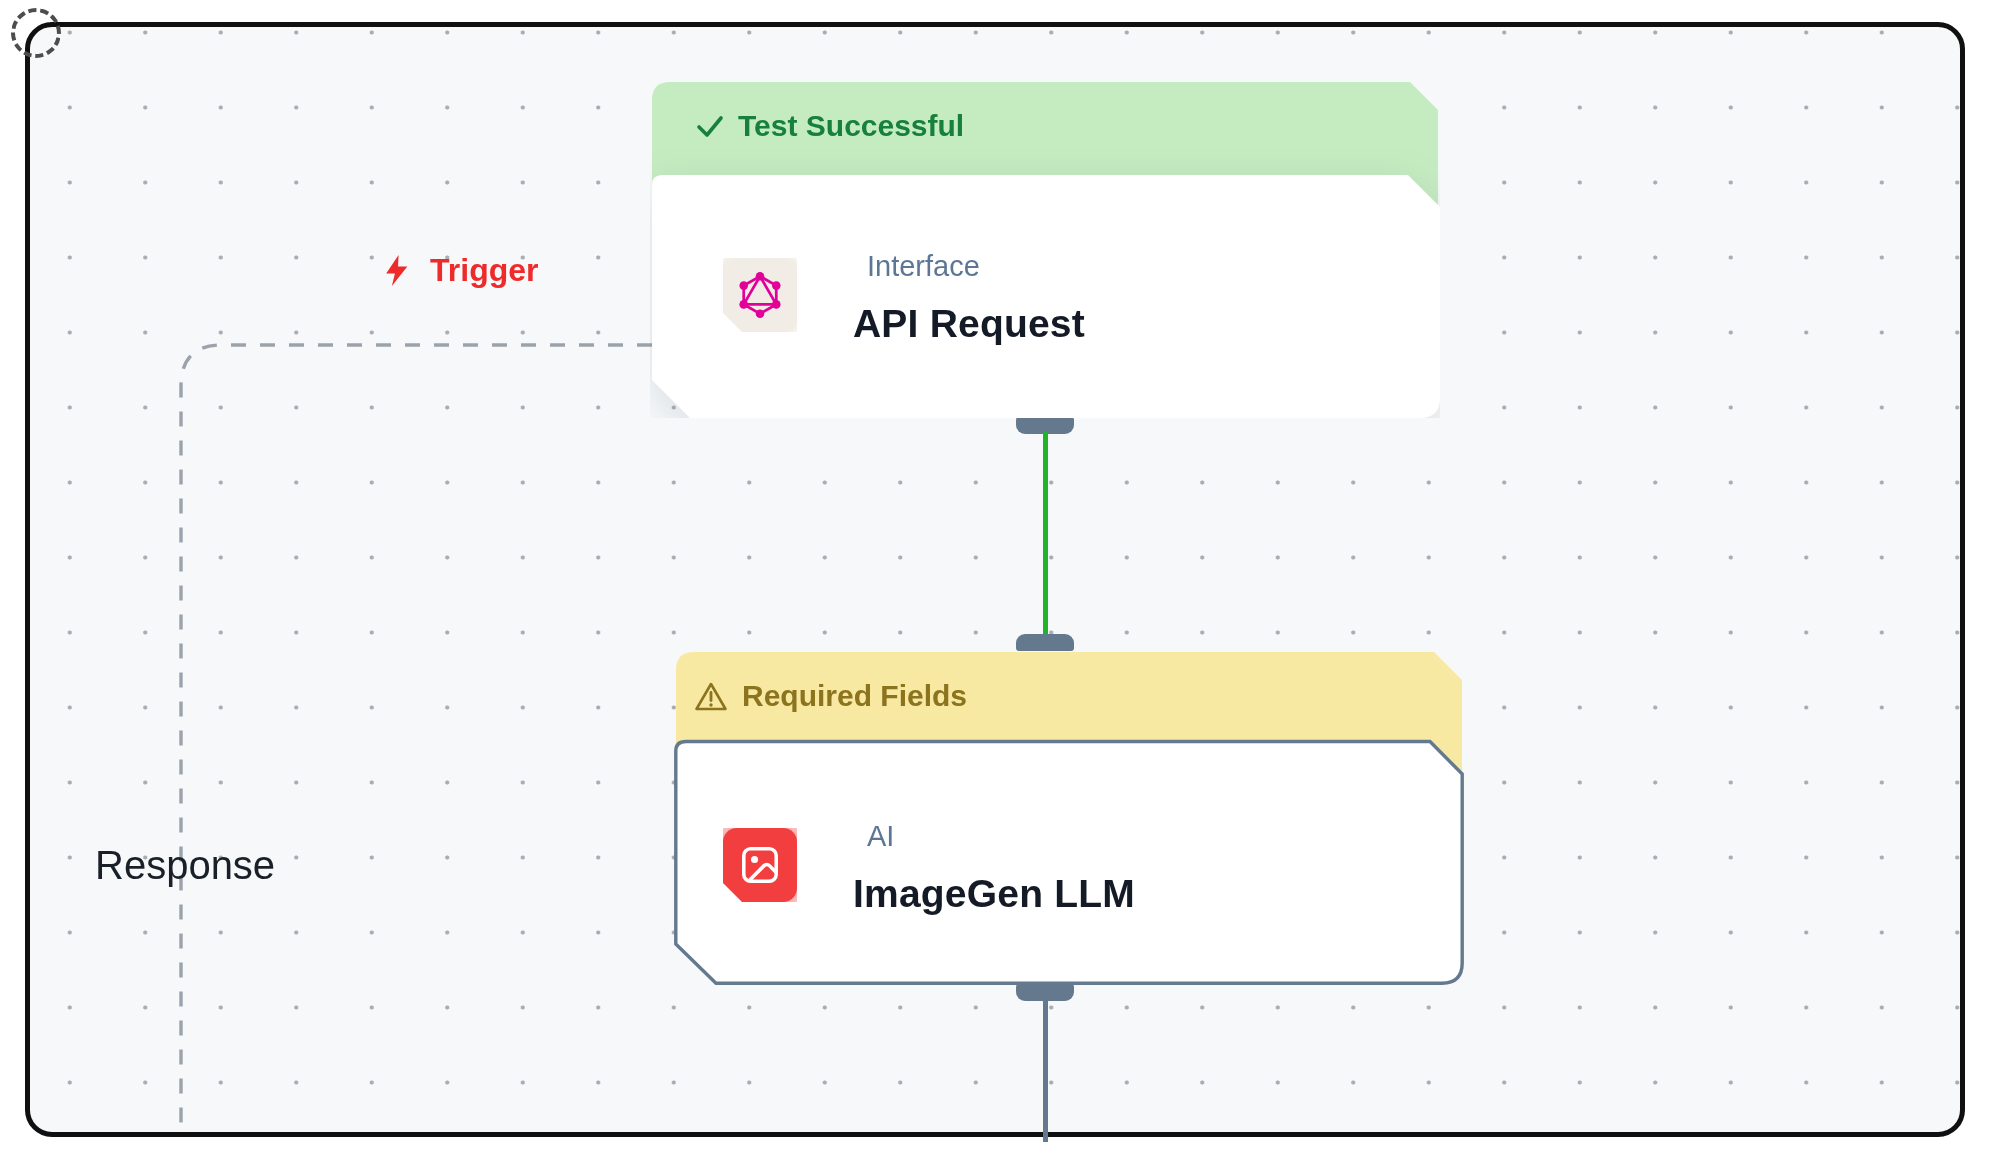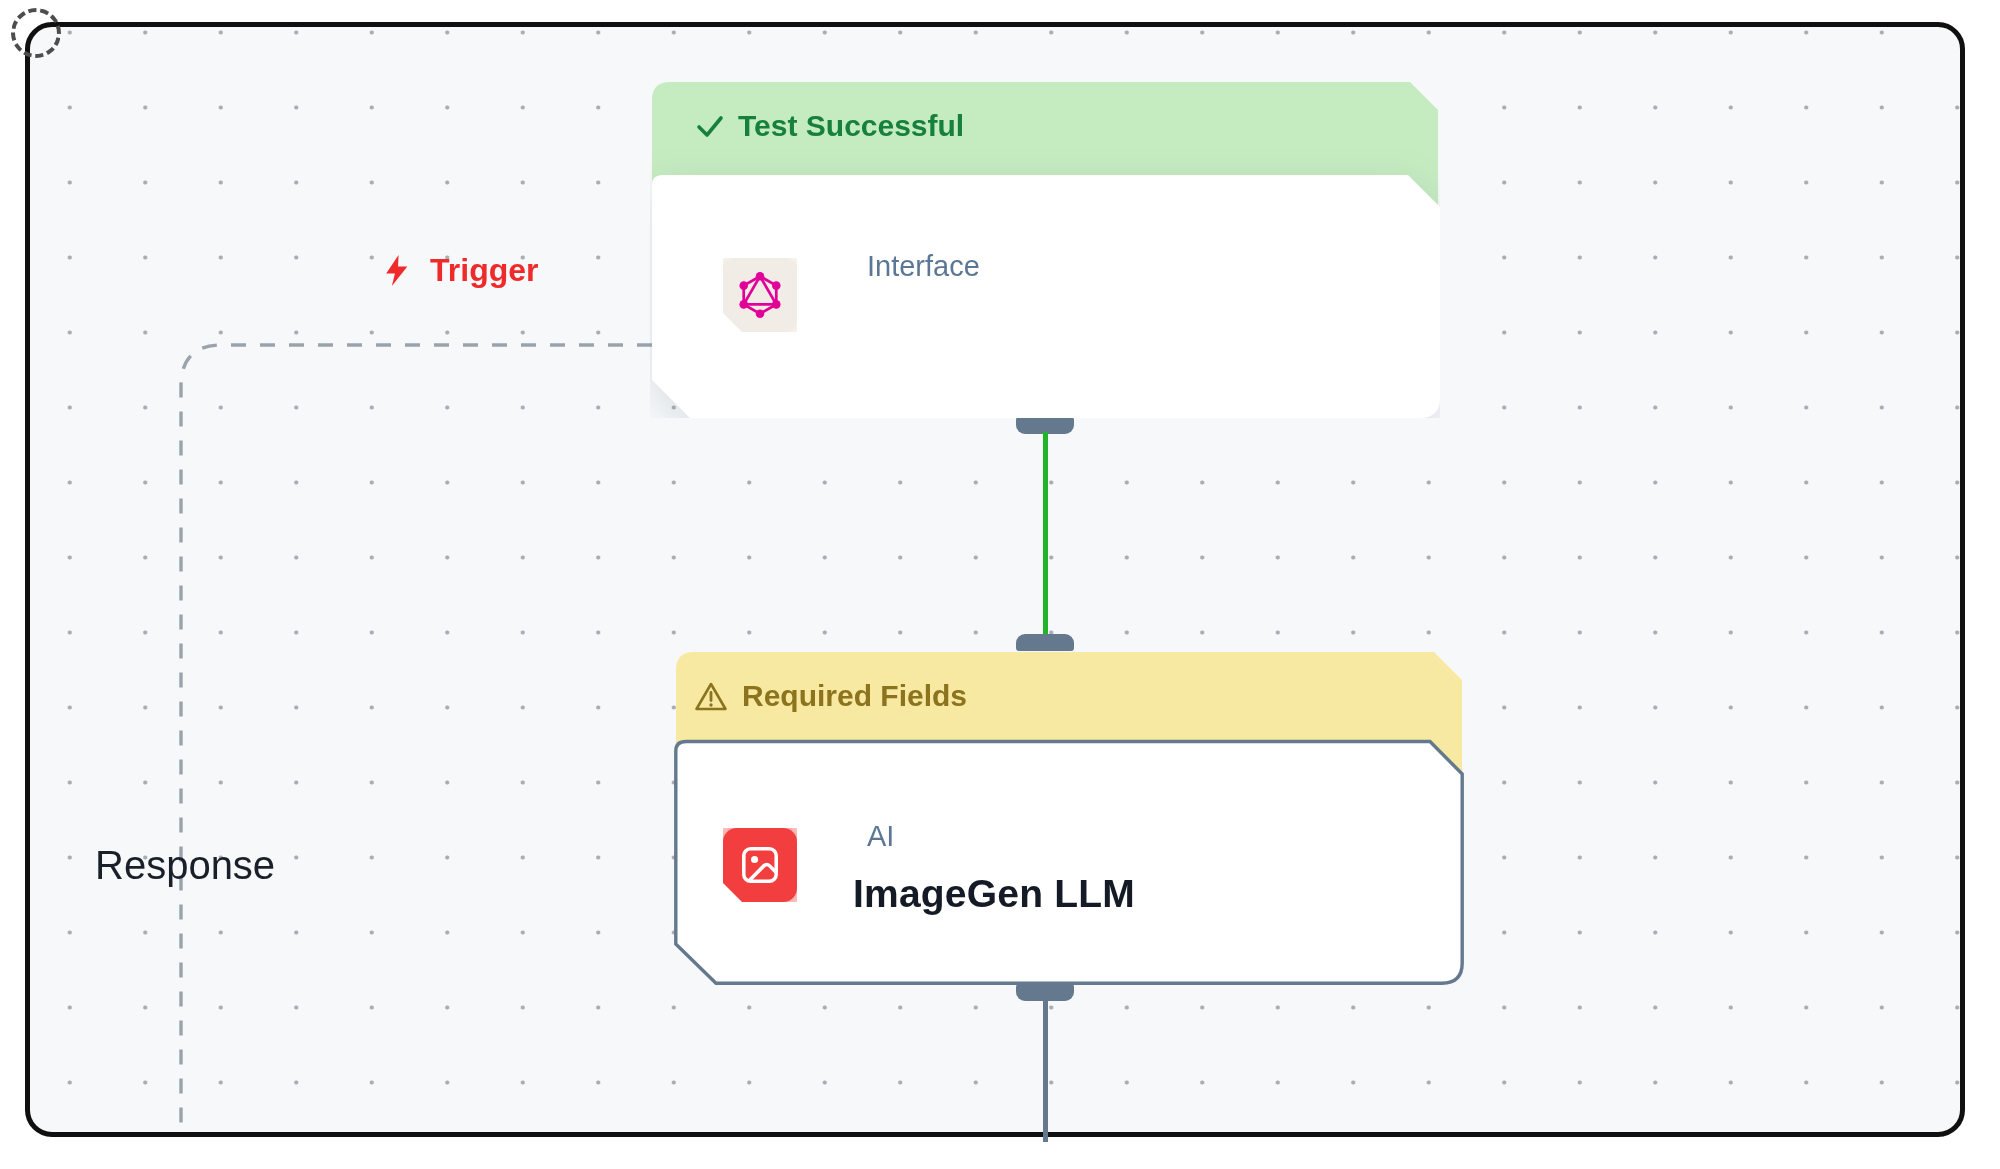--- a/index.html
+++ b/index.html
@@ -103,20 +103,21 @@
           <circle cx="23" cy="5" r="4.1"></circle>
             <circle cx="38.6" cy="14" r="4.1"></circle>
           <circle cx="38.6" cy="32" r="4.1"></circle>
             <circle cx="23" cy="41" r="4.1"></circle>
           <circle cx="7.4" cy="32" r="4.1"></circle>
             <circle cx="7.4" cy="14" r="4.1"></circle>
         </g>
       </svg>
     </div>
     <div class="node-category">Interface</div>
+    <div class="node-title">API Request</div>
   </div>
 
   <div class="node" id="node-imagegen">
     <svg class="node-shape" viewBox="0 0 790 335">
       <path d="M20 2 H760 L788 30 V134 H2 V20 Q2 2 20 2 Z" fill="#f8e9a2"></path>
       <path d="M12 91.5 H756 L788.2 124 V313 Q788.2 333.2 768 333.2 H42 L1.8 294 V101 Q1.8 91.5 12 91.5 Z" fill="#ffffff" stroke="#64788e" stroke-width="3.4"></path>
     </svg>
     <div class="banner-content">
       <svg width="34" height="31" viewBox="0 0 34 31">
         <path d="M17 3 L31.5 28 H2.5 Z" fill="none" stroke="#8c731d" stroke-width="2.6" stroke-linejoin="round"></path>

